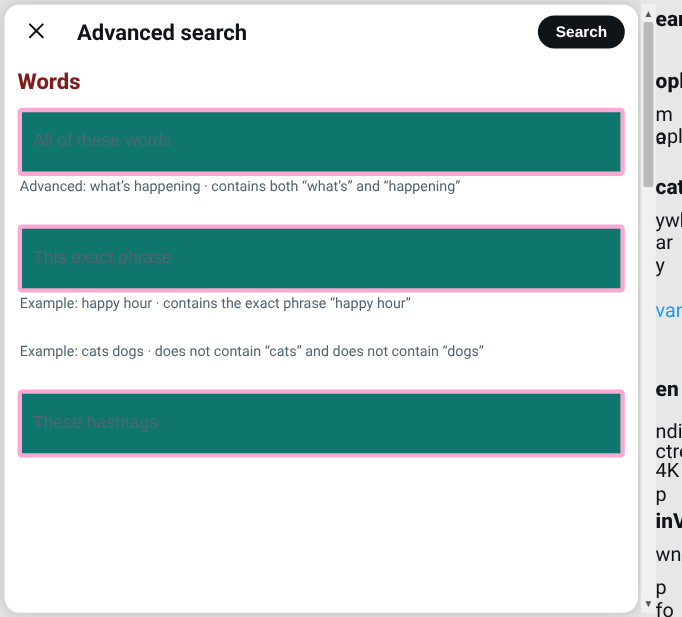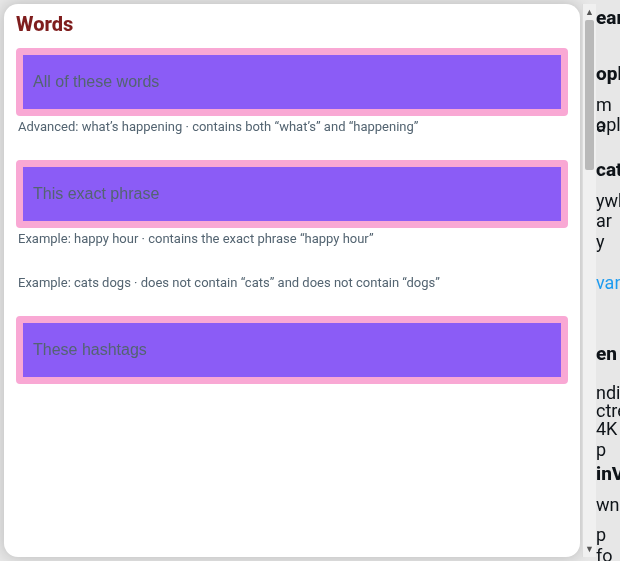--- a/index.html
+++ b/index.html
@@ -52,26 +52,26 @@
   }
   .section-heading {
     font-size: 20px;
     font-weight: 800;
     color: #7f1d1d;
     padding: 8px 0 12px 0;
   }
   .field-wrap { margin-bottom: 6px; }
   .field-input {
     width: 100%;
-    border: 7px solid #f9a8d4;
+    border: 4px solid #f9a8d4;
     border-radius: 4px;
     padding: 18px 10px;
     font-size: 16px;
     color: #0f1419;
-    background: #8b5cf6;
+    background: #0f766e;
     outline: none;
   }
   .field-input::placeholder { color: #536471; }
   .field-hint {
     font-size: 13px;
     color: #536471;
     padding: 3px 2px 18px 2px;
     line-height: 1.3;
   }
   
@@ -115,20 +115,31 @@
   <span class="bg-frag link" style="top:272px; left:596px;">van</span>
   <span class="bg-frag bold" style="top:342px; left:596px;">en</span>
   <span class="bg-frag" style="top:382px; left:596px;">ndi</span>
   <span class="bg-frag" style="top:400px; left:596px;">ctre</span>
   <span class="bg-frag" style="top:418px; left:596px;">4K p</span>
   <span class="bg-frag bold" style="top:462px; left:596px;">inV</span>
   <span class="bg-frag" style="top:494px; left:596px;">wn</span>
   <span class="bg-frag" style="top:512px; left:596px;margin-top:12px;">p fo</span>
 
   <div class="modal">
+    <div class="modal-header">
+      <button class="close-btn" aria-label="Close">
+        <span>
+          <svg viewBox="0 0 24 24" fill="none" stroke="#0f1419" stroke-width="2.2" stroke-linecap="round">
+              <path d="M5 5 L19 19 M19 5 L5 19"></path>
+            </svg>
+        </span>
+      </button>
+      <div class="modal-title">Advanced search</div>
+      <button class="search-btn">Search</button>
+    </div>
 
     <div class="modal-body">
       <div class="section-heading">Words</div>
 
       <div class="field-wrap">
         <input class="field-input" type="text" placeholder="All of these words" style="">
         <div class="field-hint">Advanced: what’s happening · contains both “what’s” and “happening”</div>
       </div>
 
       <div class="field-wrap">

